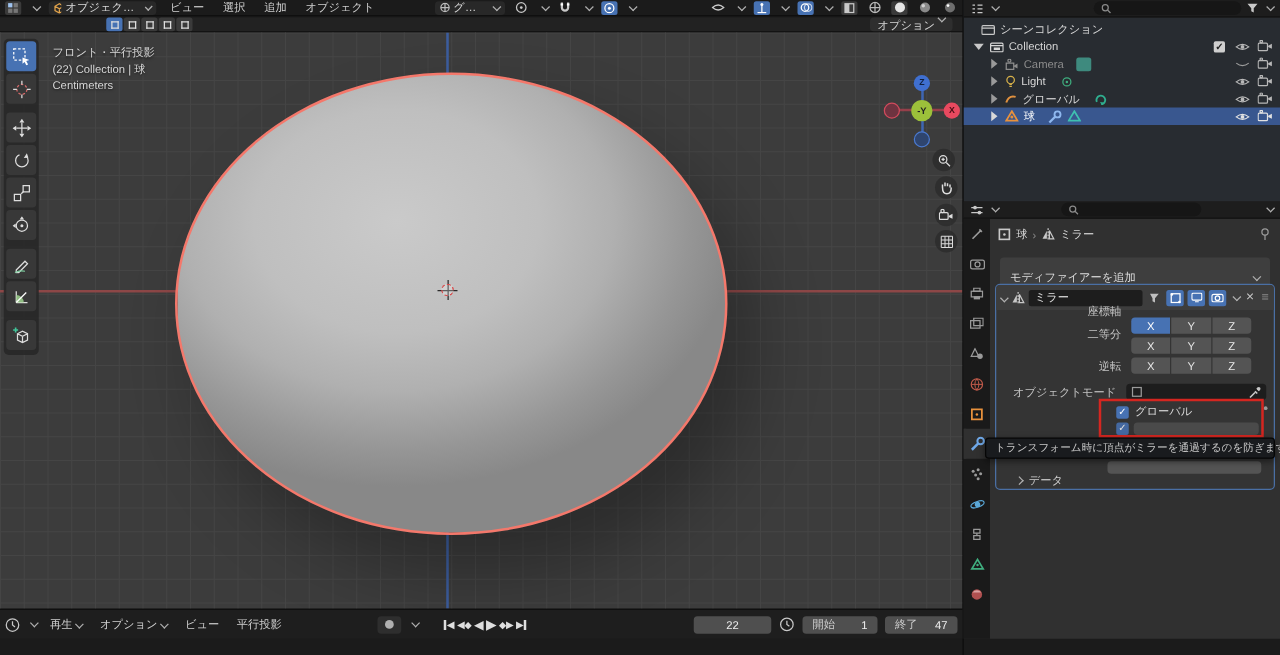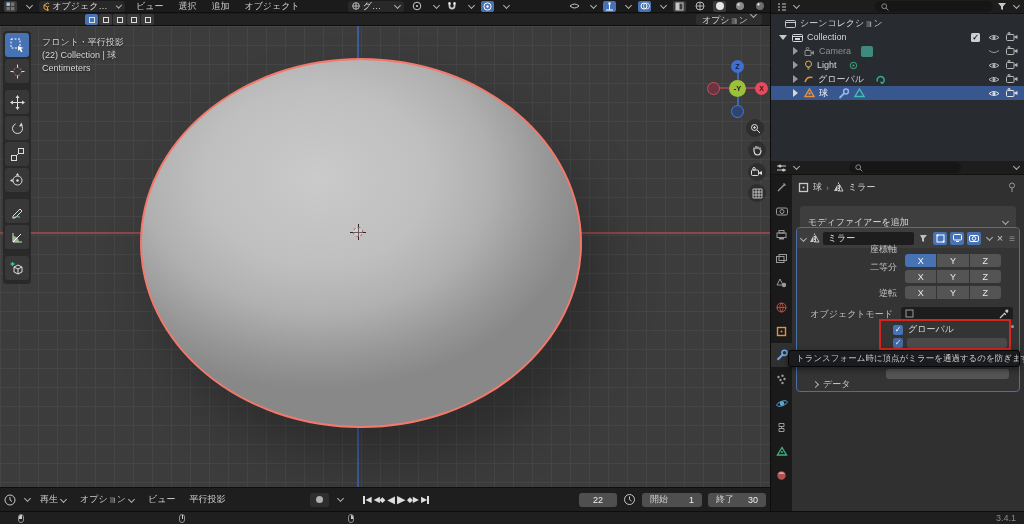--- a/index.html
+++ b/index.html
@@ -759,45 +759,29 @@
     <span style="width:8px"></span>
     <div class="pb">
       <span><span class="bar"></span>◀</span>
       <span>◀<b style="font-size:7px">◆</b></span>
       <span style="font-size:10px">◀</span>
       <span style="font-size:11px">▶</span>
       <span><b style="font-size:7px">◆</b>▶</span>
       <span>▶<span class="bar"></span></span>
     </div>
     <span style="flex:2"></span>
-    <span class="tl-field" style="width:38px">22</span>
+    <span class="tl-field" style="width:62px">22</span>
     <svg width="13" height="13">
         <circle cx="6.5" cy="6.5" r="5" fill="none" stroke="#c8c8c8"></circle>
         <path d="M6.5 3.5v3l2 1.5" fill="none" stroke="#c8c8c8"></path>
       </svg>
     <span class="tl-field" style="width:60px;justify-content:space-between">
       <span class="lab">開始</span>
         <span>1</span>
     </span>
     <span class="tl-field" style="width:58px;justify-content:space-between">
       <span class="lab">終了</span>
-        <span>30</span>
+        <span>47</span>
     </span>
   </div>
 
-  <div class="abs row statusbar">
-    <span style="width:18px"></span>
-    <span class="mouse l">
-        <i></i>
-      </span>
-    <span style="width:155px"></span>
-    <span class="mouse m">
-        <i></i>
-      </span>
-    <span style="width:163px"></span>
-    <span class="mouse r">
-        <i></i>
-      </span>
-    <span style="flex:1"></span>
-    <span style="margin-right:8px">3.4.1</span>
-  </div>
 
 </div>
 
 </body></html>

